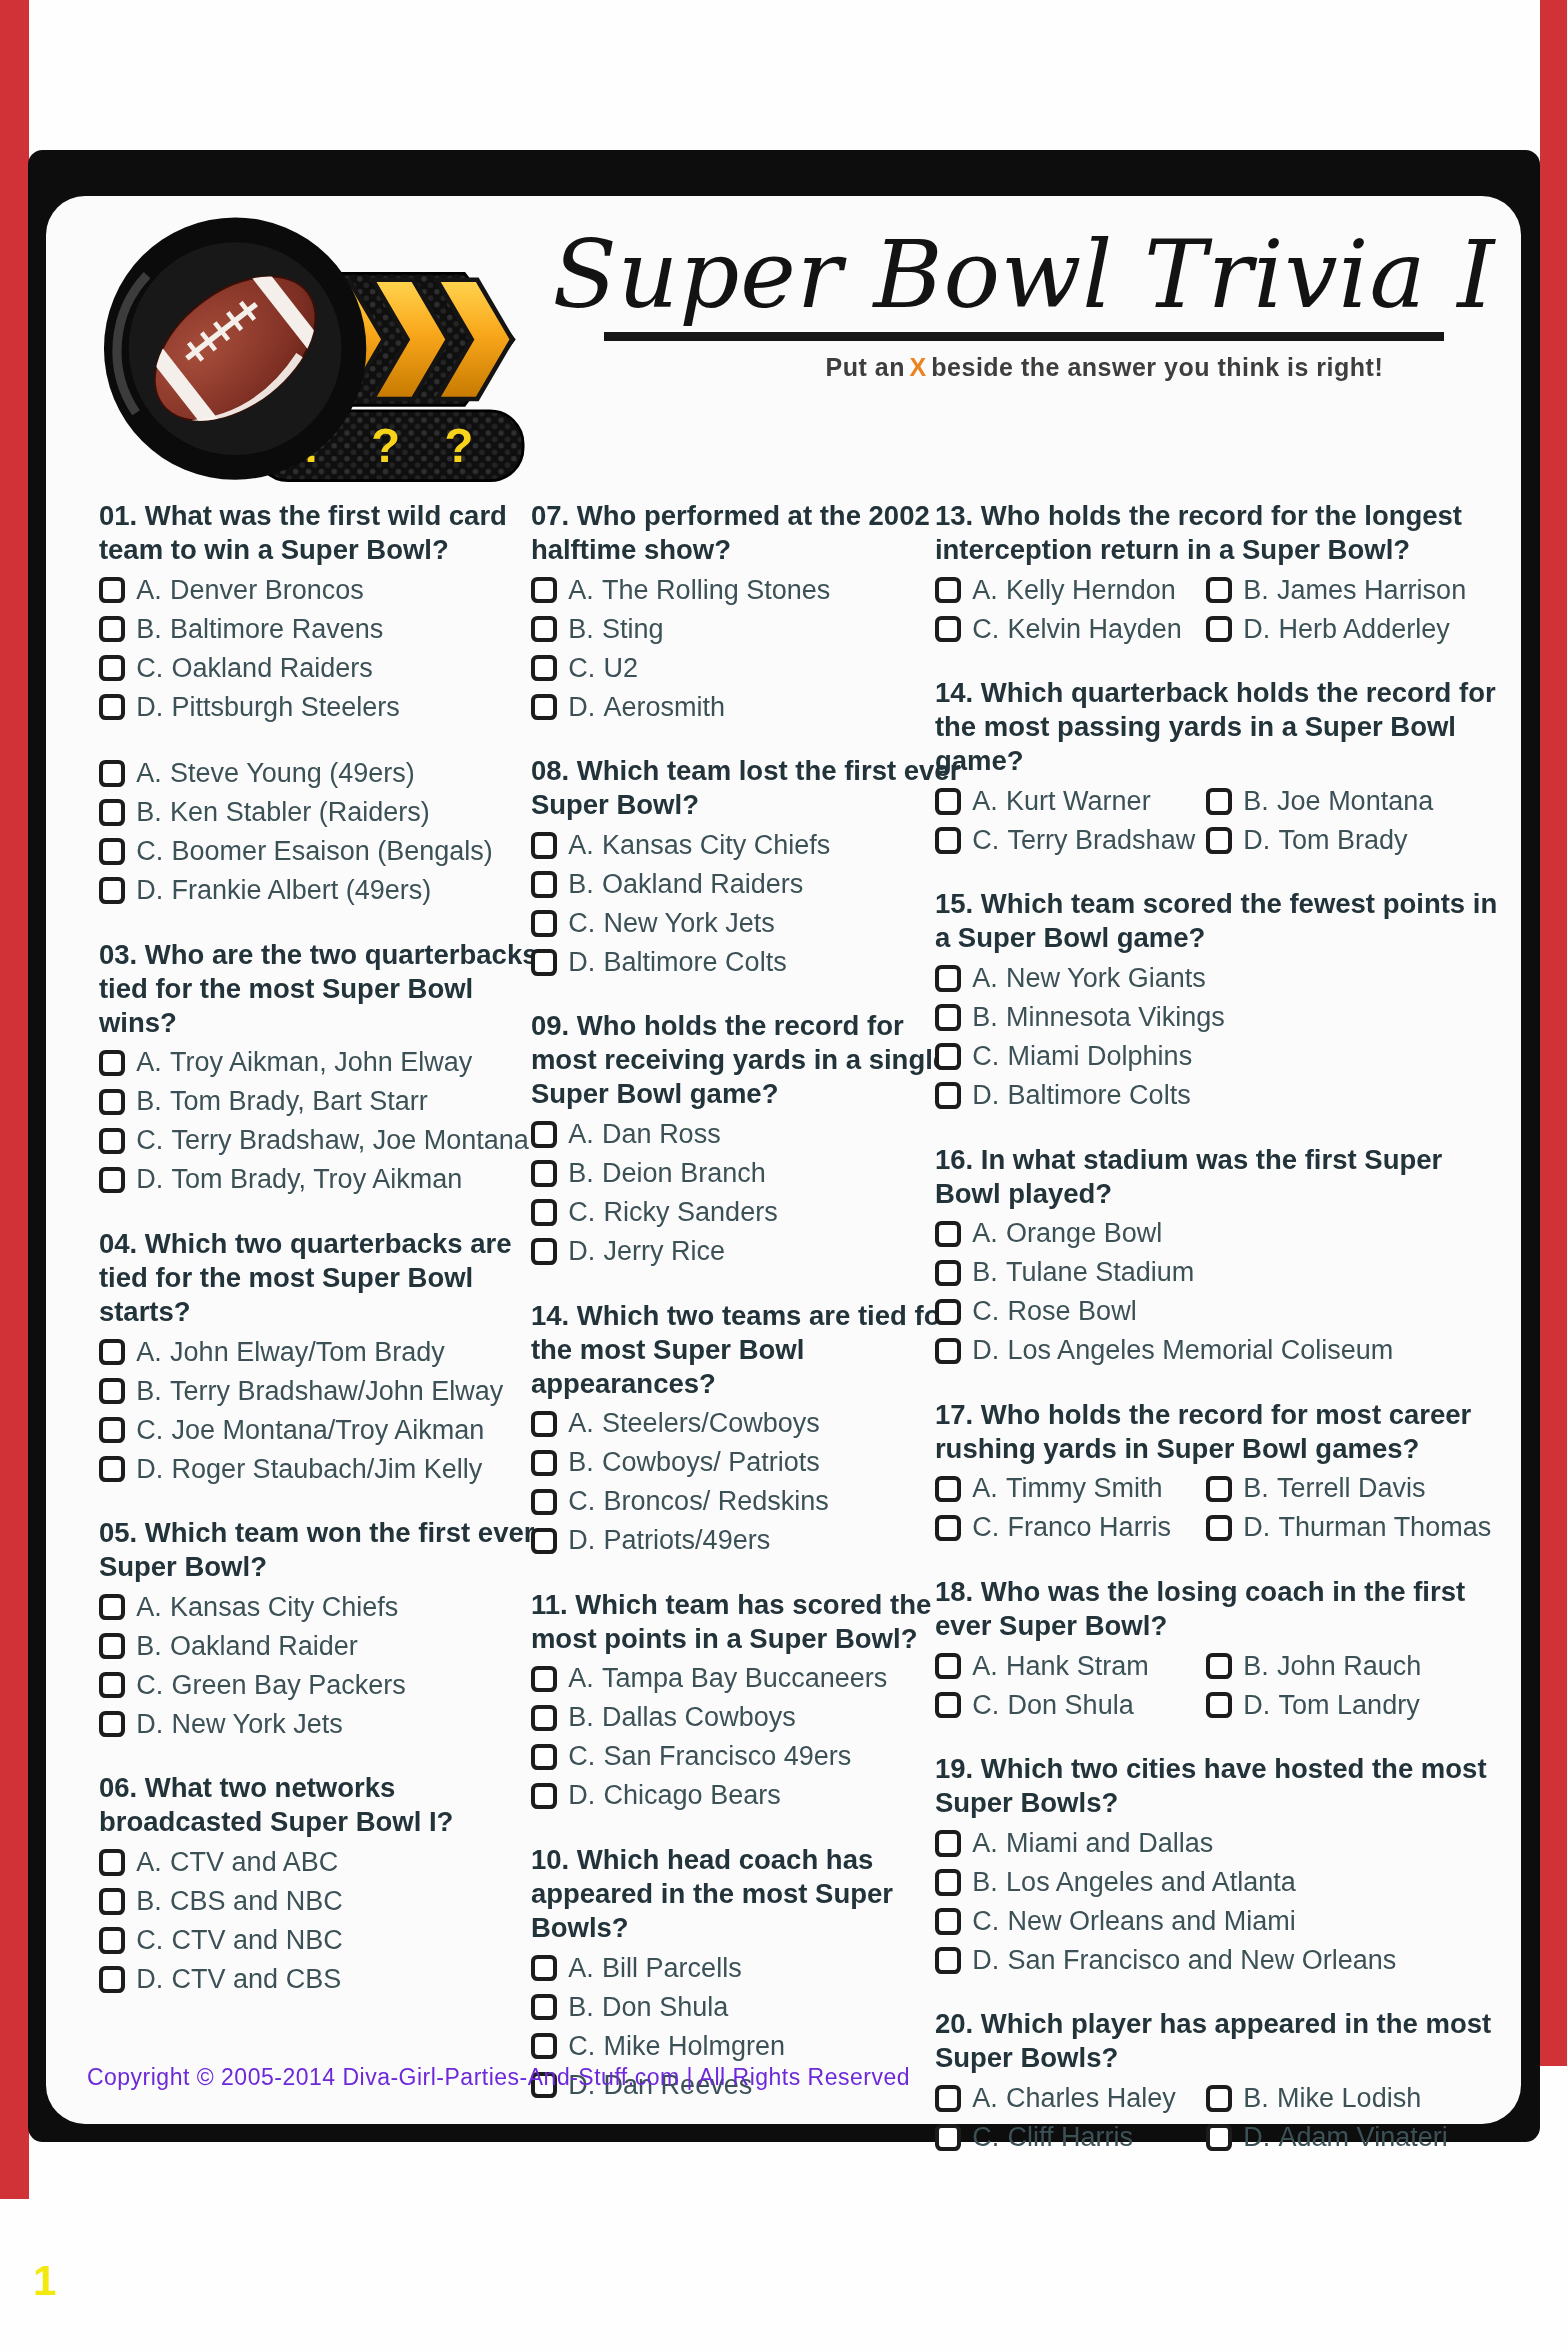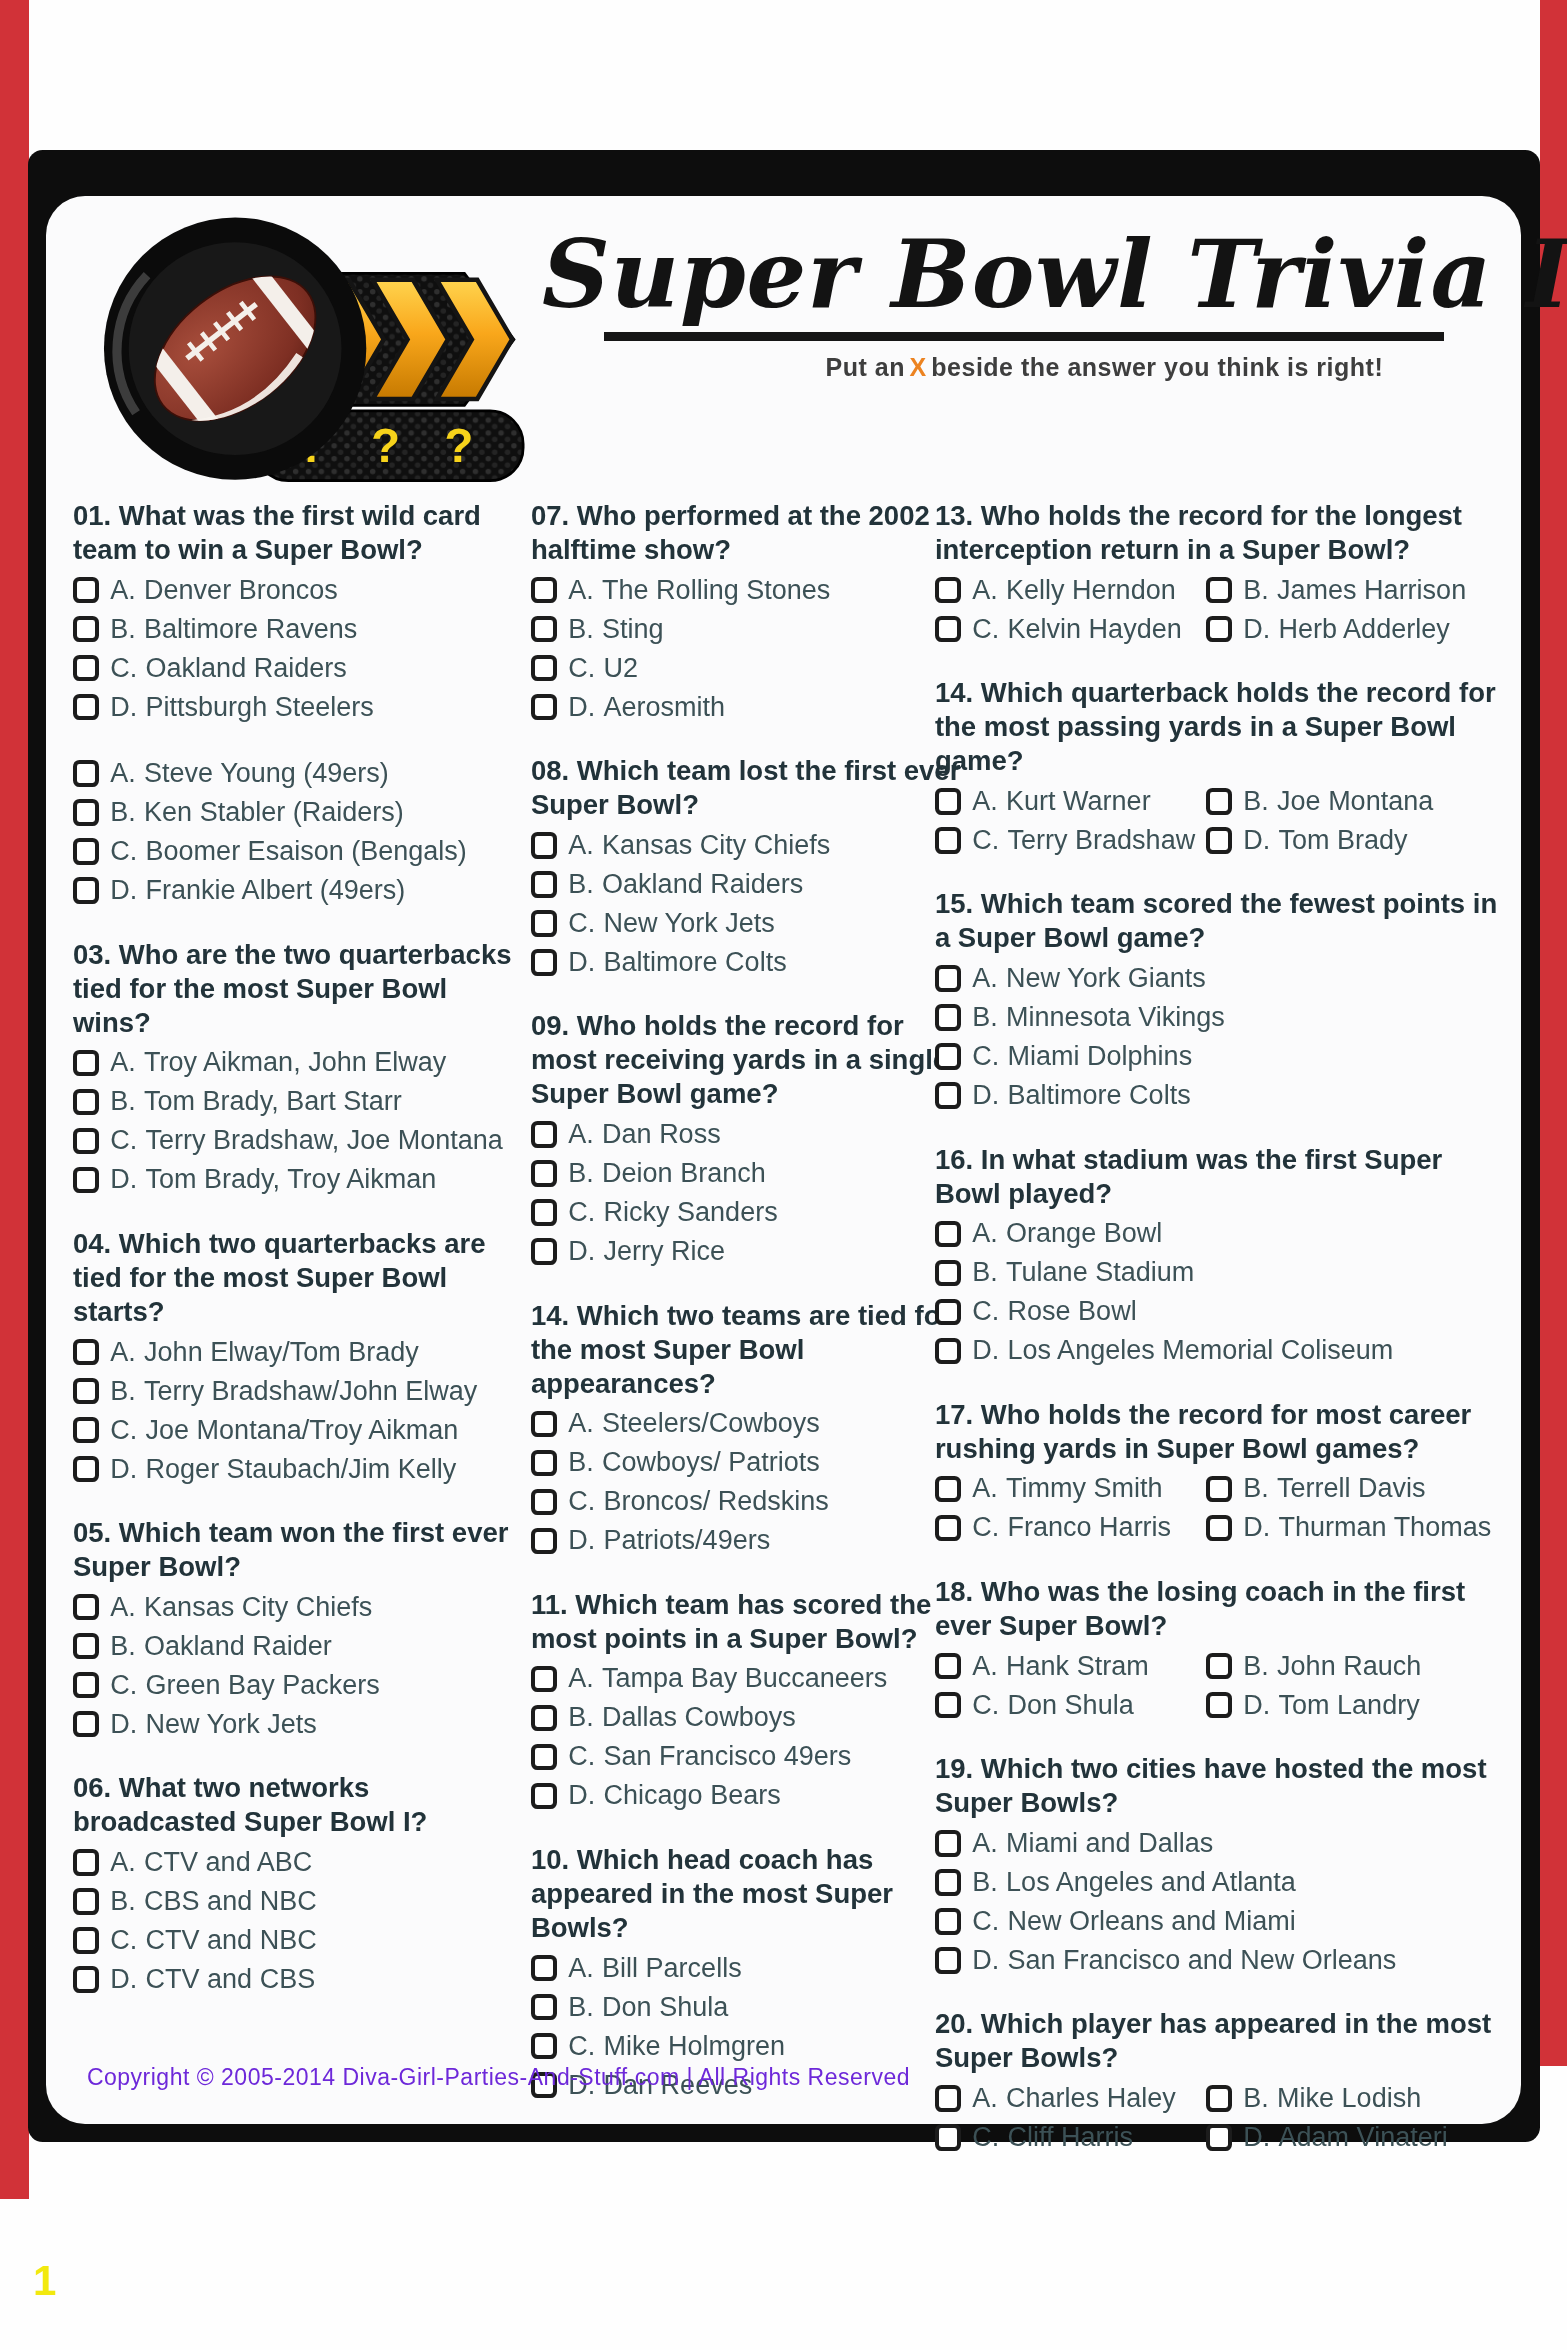--- a/index.html
+++ b/index.html
@@ -17,33 +17,33 @@
   }
   .page{
     position:absolute;left:18.4px;top:46px;right:18.4px;bottom:18.4px;
     background:#fbfbfc;border-radius:39px;
   }
 
   
   .logo{position:absolute;left:53px;top:14.7px;width:430px;height:277px;}
   .title-block{position:absolute;left:496px;top:27.5px;width:964px;text-align:center;}
   .page-title{
-    margin:0;font-family:"DejaVu Serif",serif;font-style:italic;font-weight:700;
+    margin:0;font-family:"DejaVu Serif",serif;font-style:italic;font-weight:400;
     font-size:94px;line-height:1.08;color:#131313;white-space:nowrap;letter-spacing:0.9px;
   }
   .title-rule{height:8.3px;background:#161616;width:840px;margin:7.3px auto 11px auto;}
   .instruction{
     margin:12px 0 0 161px;font-size:25px;font-weight:700;color:#3e3e3e;letter-spacing:0.5px;
   }
   .instruction .x{color:#ec8321;padding:0 4.6px;font-weight:700;}
 
   
   .columns{position:absolute;left:0;right:0;top:303px;}
   .col{position:absolute;top:0;}
-  .col1{left:27px;width:443px;}
+  .col1{left:53px;width:443px;}
   .col2{left:485px;width:439px;}
   .col3{left:889px;width:568px;}
 
   .q{margin-bottom:27.5px;}
   .q-text{
     margin:0 0 3.7px 0;font-size:27.5px;font-weight:700;color:#22333a;line-height:34px;
   }
   .opts.single{display:block;}
   .opts.double{display:grid;grid-template-columns:271px 1fr;}
   .opt{

